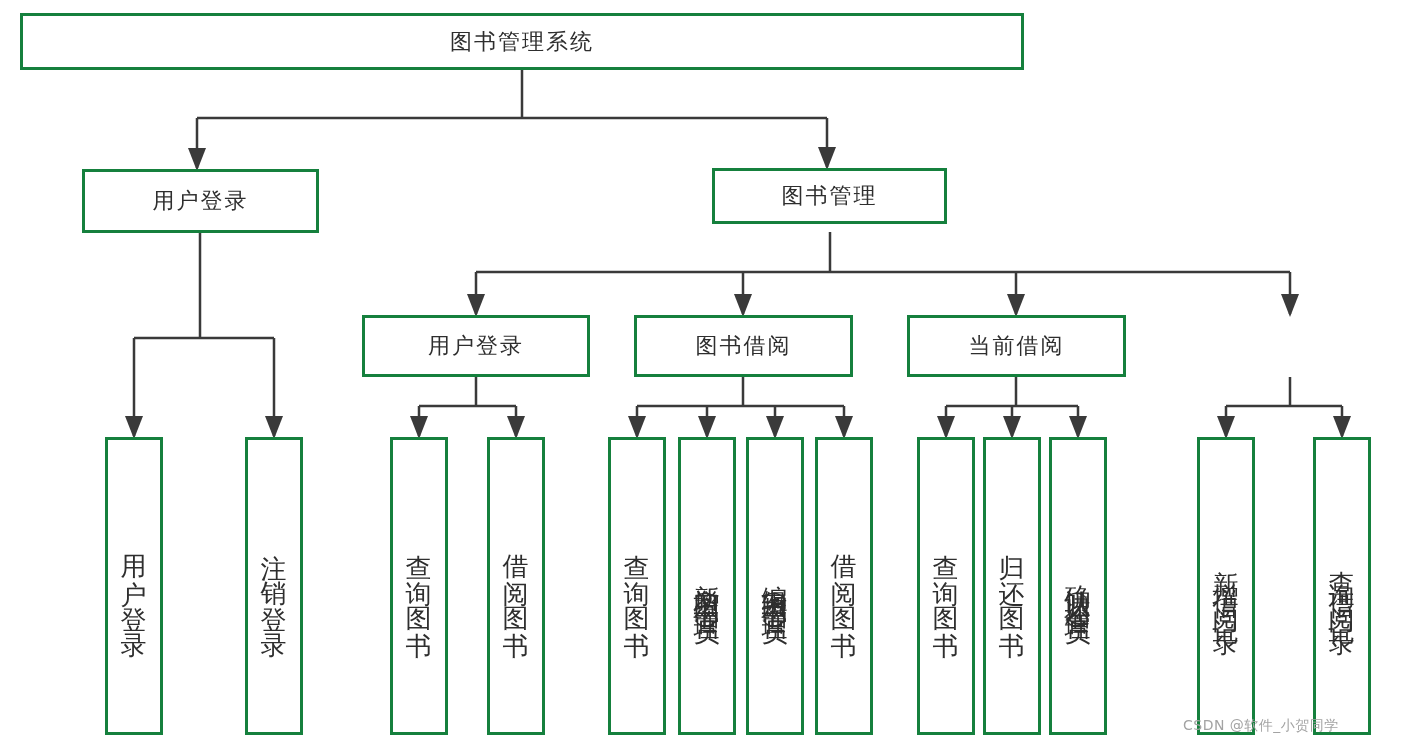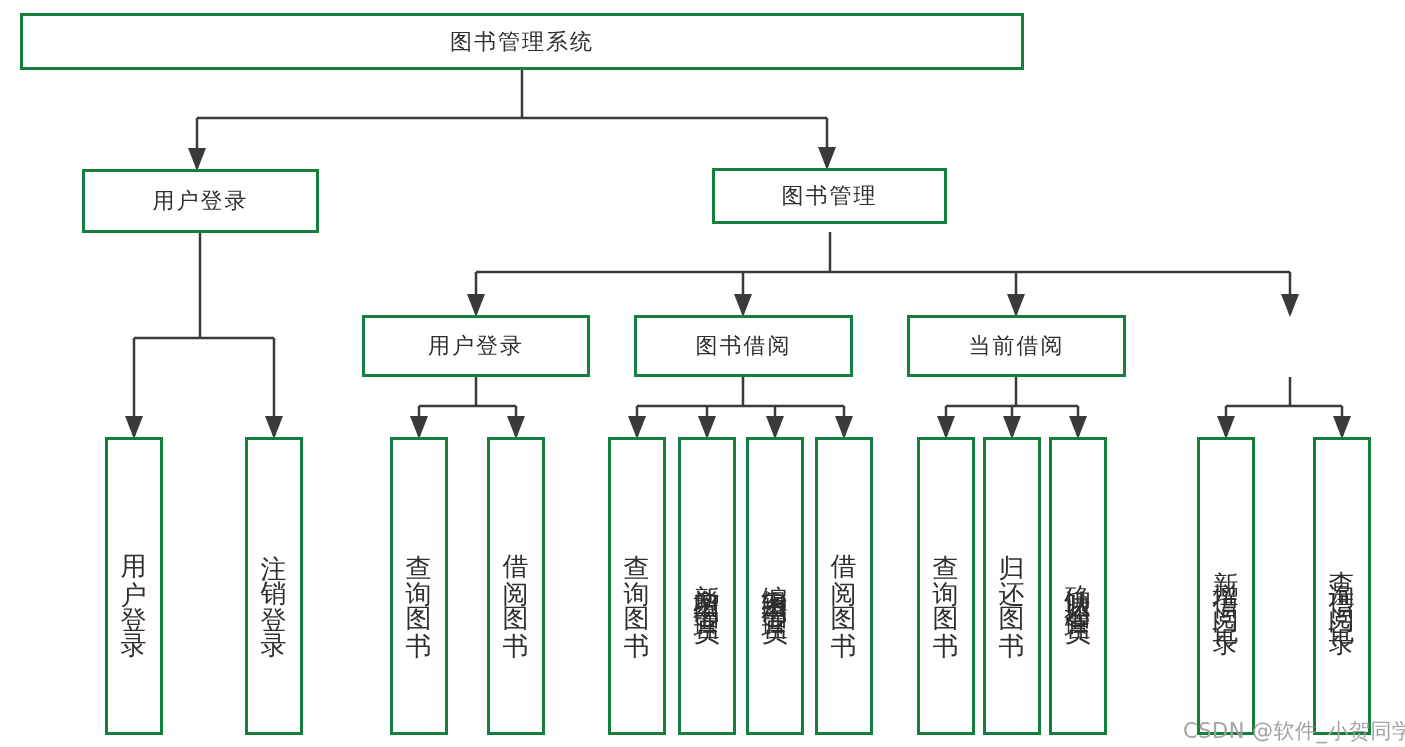--- a/index.html
+++ b/index.html
@@ -26,21 +26,21 @@
     writing-mode:vertical-rl;text-orientation:mixed;
     font-size:26px;line-height:1;white-space:nowrap;
   }
   .lf1{left:105px;}  .lf2{left:245px;}
   .lf3{left:390px;}  .lf4{left:487px;}
   .lf5{left:608px;}  .lf6{left:678px;}  .lf7{left:746px;}  .lf8{left:815px;}
   .lf9{left:917px;}  .lf10{left:983px;} .lf11{left:1049px;}
   .lf12{left:1197px;}.lf13{left:1313px;}
   .watermark{
     position:absolute;left:1183px;top:717px;width:222px;
-    font-size:21px;color:#a3a3a3;white-space:nowrap;letter-spacing:0.5px;
+    font-size:14px;color:#a3a3a3;white-space:nowrap;letter-spacing:0.5px;
   }
 </style>
 </head>
 <body>
 
 <div class="canvas">
 
   <svg class="connectors" viewBox="0 0 1405 747" fill="none" stroke="#3a3a3a" stroke-width="2.5">
 
     <g>

